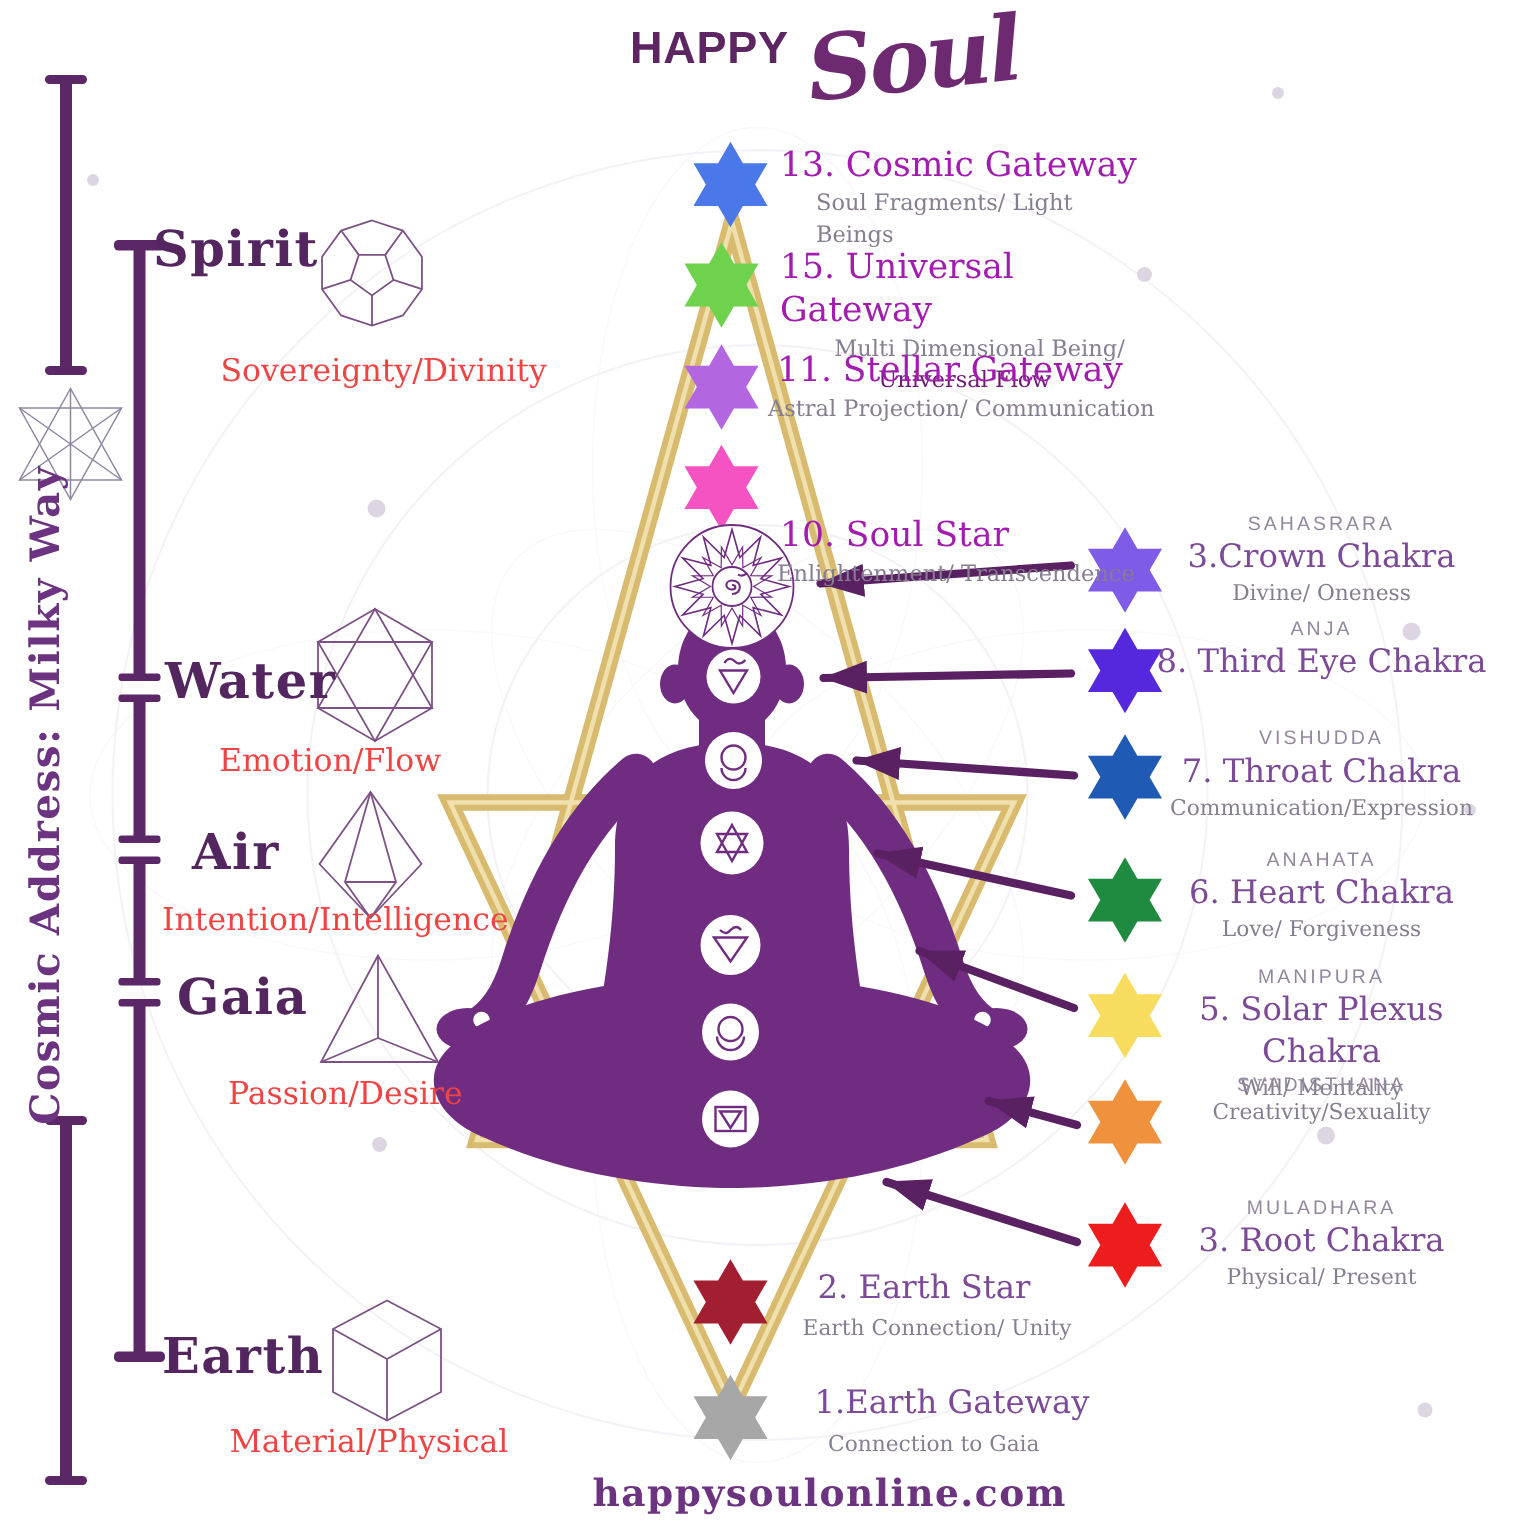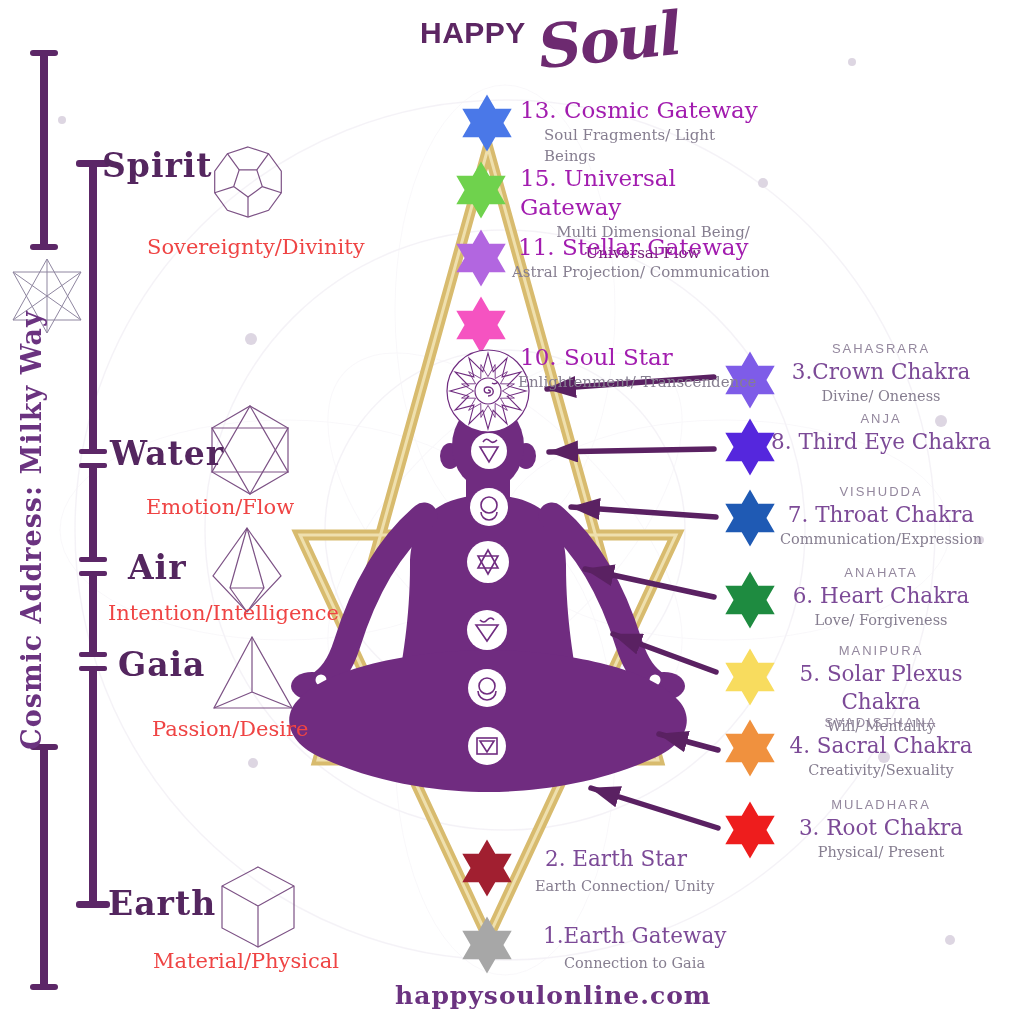--- a/index.html
+++ b/index.html
@@ -256,33 +256,32 @@
   <div class="ck-title">6. Heart Chakra</div>
   <div class="ck-sub">Love/ Forgiveness</div>
 </div>
 <div class="txt ck" style="left:765px;top:642px;">
   <div class="ck-name">MANIPURA</div>
   <div class="ck-title">5. Solar Plexus Chakra</div>
   <div class="ck-sub">Will/ Mentality</div>
 </div>
 <div class="txt ck" style="left:765px;top:714px;">
   <div class="ck-name">SVADISTHANA</div>
-  <div class="ck-title">4. Sacral Chakra</div>
   <div class="ck-sub">Creativity/Sexuality</div>
 </div>
 <div class="txt ck" style="left:765px;top:796px;">
   <div class="ck-name">MULADHARA</div>
   <div class="ck-title">3. Root Chakra</div>
   <div class="ck-sub">Physical/ Present</div>
 </div>
 
 <div class="txt ck-title" style="left:545px;top:845px;">2. Earth Star</div>
 <div class="txt ck-sub" style="left:535px;top:876px;">Earth Connection/ Unity</div>
 <div class="txt ck-title" style="left:543px;top:922px;">1.Earth Gateway</div>
-<div class="txt ck-sub" style="left:552px;top:953px;margin-left:12px;">Connection to Gaia</div>
+<div class="txt ck-sub" style="left:552px;top:953px;">Connection to Gaia</div>
 
 <div class="txt el-label" style="left:102px;top:146px;">Spirit</div>
 <div class="txt el-sub" style="left:147px;top:235px;">Sovereignty/Divinity</div>
 <div class="txt el-label" style="left:110px;top:434px;">Water</div>
 <div class="txt el-sub" style="left:146px;top:495px;">Emotion/Flow</div>
 <div class="txt el-label" style="left:128px;top:548px;">Air</div>
 <div class="txt el-sub" style="left:108px;top:601px;">Intention/Intelligence</div>
 <div class="txt el-label" style="left:118px;top:645px;">Gaia</div>
 <div class="txt el-sub" style="left:152px;top:717px;">Passion/Desire</div>
 <div class="txt el-label" style="left:108px;top:884px;">Earth</div>

